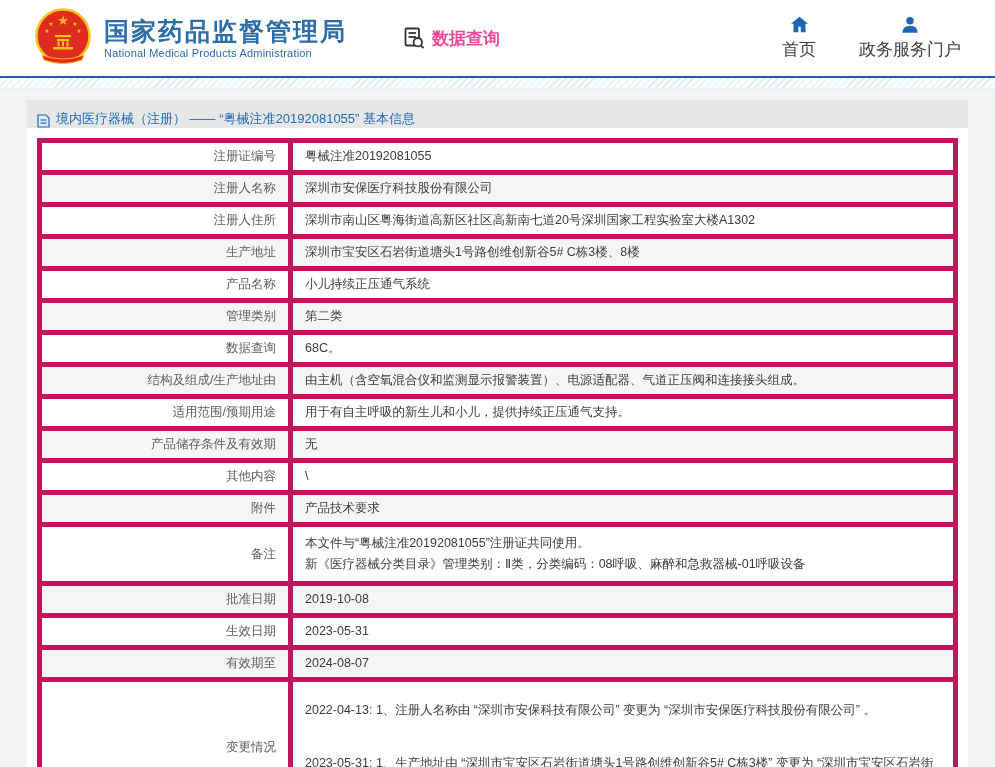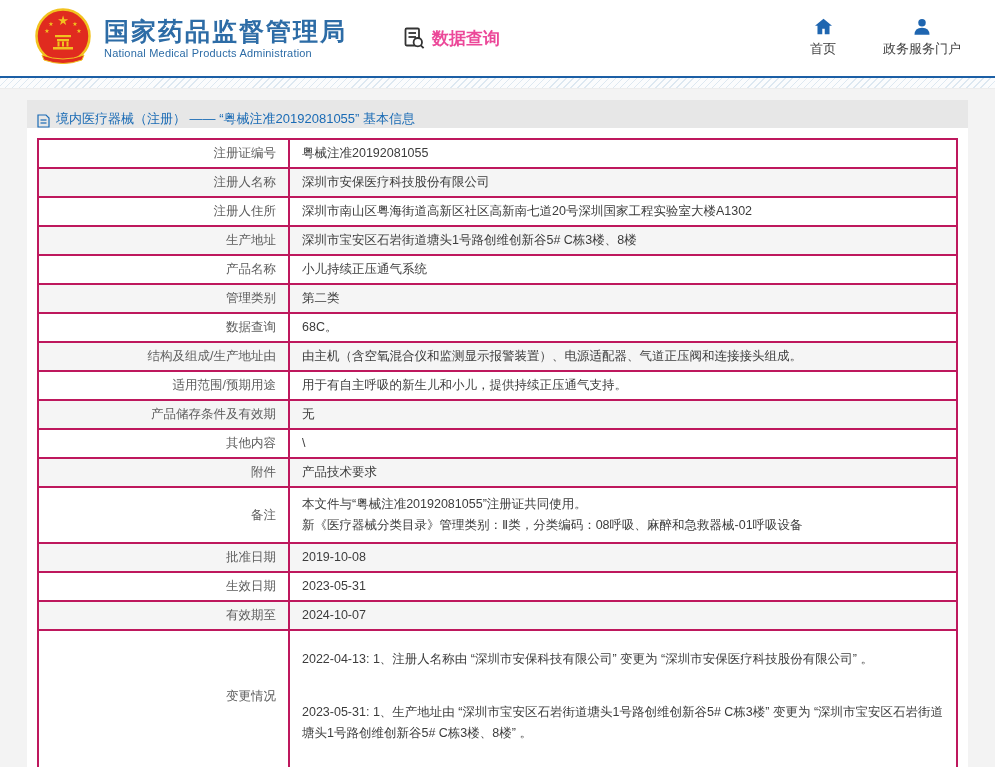--- a/index.html
+++ b/index.html
@@ -28,42 +28,42 @@
   .query {
     display: flex; align-items: center; gap: 6px;
     margin-left: 55px; font-size: 17px; font-weight: bold; color: #ec4899;
     cursor: pointer;
   }
   .nav { margin-left: auto; display: flex; gap: 40px; padding-right: 6px; }
   .nav-item {
     display: flex; flex-direction: column; align-items: center;
     cursor: pointer; min-width: 40px;
   }
-  .nav-item .nav-label { font-size: 13px; color: #404040; margin-top: 5px; }
+  .nav-item .nav-label { font-size: 17px; color: #404040; margin-top: 5px; }
   
   .blue-line { height: 2px; background: #1c5fa5; }
   .stripe-band {
     height: 11px;
     background-color: #fbfcfd;
     background-image: repeating-linear-gradient(135deg, #dde8f1 0, #dde8f1 1px, transparent 1px, transparent 5px);
     border-bottom: 1px solid #ededed;
   }
   
   .container { margin: 11px 27px 0 27px; }
   .titlebar {
     background: #e7e7e7;
     height: 28px;
     display: flex; align-items: flex-end; gap: 6px;
     padding: 0 10px;
     color: #1a6bb5; font-size: 13px;
   }
   .panel { background: #fff; padding: 10px 10px 8px 10px; }
   table.info { width: 100%; border-collapse: collapse; font-size: 12.5px; }
   table.info td {
-    border: 2px solid #be185d;
+    border: 5px solid #be185d;
     padding: 6px 12px;
     line-height: 15px;
     vertical-align: middle;
   }
   table.info tr:nth-child(even) { background: #f5f5f5; }
   td.lbl { width: 251px; text-align: right; color: #5d5d5d; }
   td.val { color: #3c3c3c; text-align: left; }
   td.val .line { line-height: 21px; }
   td.val .para { line-height: 21px; margin: 4px 0; }
   td.val .para + .para { margin-top: 32px; }
@@ -208,21 +208,21 @@
         <tr>
           <td class="lbl">批准日期</td>
           <td class="val">2019-10-08</td>
         </tr>
         <tr>
           <td class="lbl">生效日期</td>
           <td class="val">2023-05-31</td>
         </tr>
         <tr>
           <td class="lbl">有效期至</td>
-          <td class="val">2024-10-07</td>
+          <td class="val">2024-08-07</td>
         </tr>
         <tr class="row-change">
           <td class="lbl">变更情况</td>
           <td class="val">
             <div class="para">2022-04-13: 1、注册人名称由 “深圳市安保科技有限公司” 变更为 “深圳市安保医疗科技股份有限公司” 。</div>
             <div class="para">2023-05-31: 1、生产地址由 “深圳市宝安区石岩街道塘头1号路创维创新谷5# C栋3楼” 变更为 “深圳市宝安区石岩街道塘头1号路创维创新谷5# C栋3楼、8楼” 。</div>
           </td>
         </tr>
 
       </tbody>

